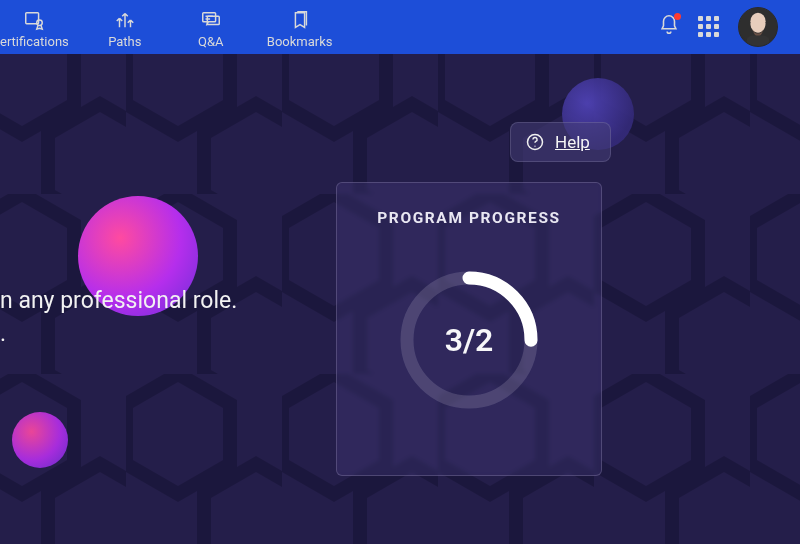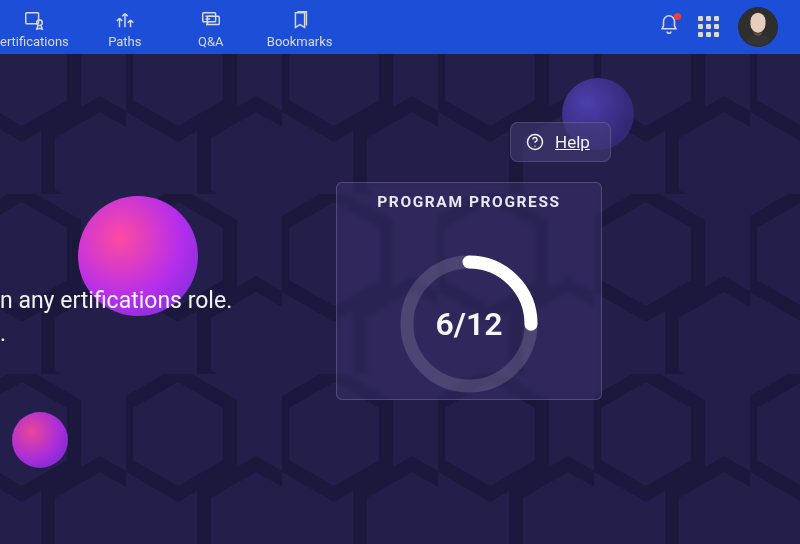--- a/index.html
+++ b/index.html
@@ -69,27 +69,27 @@
     background: rgba(70,62,120,0.55);
     border:1px solid rgba(200,200,220,0.18);
     color:#f5f5f5; font-size:17px;
     padding:9px 20px 9px 14px;
     border-radius:8px; cursor:pointer;text-decoration:underline;
   }
   .help-btn svg { width:20px; height:20px; stroke:#f0f0f0; fill:none; stroke-width:1.8; }
 
   .progress-card {
     position:absolute; left:336px; top:128px;
-    width:266px; height:218px;
+    width:266px; height:294px;
     background: rgba(80,70,140,0.28);
     border:1px solid rgba(210,200,230,0.22);
     border-radius:6px;
     backdrop-filter: blur(2px);
     display:flex; flex-direction:column; align-items:center;
-    padding-top:10px;
+    padding-top:26px;
   }
   .progress-title {
     color:#e9e7f2; font-size:15.5px; font-weight:700;
     letter-spacing:1.6px;
   }
   .gauge {
     position:relative; width:170px; height:170px; margin-top:28px;
   }
   .gauge svg { width:170px; height:170px; transform: rotate(-90deg); }
   .gauge .track { stroke: rgba(210,205,230,0.18); }
@@ -197,37 +197,37 @@
       </defs>
       <rect width="800" height="490" fill="url(#hex)"></rect>
     </svg>
   </div>
 
   <div class="orb c"></div>
   <div class="orb a"></div>
   <div class="orb b"></div>
 
   <div class="description">
-    <div>n any ertifications role.</div>
+    <div>n any professional role.</div>
     <div>.</div>
   </div>
 
   <div class="help-btn">
     <svg viewBox="0 0 24 24">
         <circle cx="12" cy="12" r="9"></circle>
         <path d="M9.5 9a2.5 2.5 0 1 1 3.5 2.3c-.8.4-1 .9-1 1.7"></path>
         <circle cx="12" cy="17" r="0.8" fill="#f0f0f0" stroke="none"></circle>
       </svg>
     <span>Help</span>
   </div>
 
   <div class="progress-card">
     <div class="progress-title">PROGRAM PROGRESS</div>
     <div class="gauge">
       <svg viewBox="0 0 170 170">
         <circle class="track" cx="85" cy="85" r="62" fill="none" stroke-width="13"></circle>
         <circle class="prog" id="gauge-arc" cx="85" cy="85" r="62" fill="none" stroke-width="13" stroke-dasharray="97.38937226128358 389.55748904513433"></circle>
       </svg>
-      <div class="gauge-text">6/12</div>
+      <div class="gauge-text">3/2</div>
     </div>
   </div>
 
 </div>
 
 </body></html>

